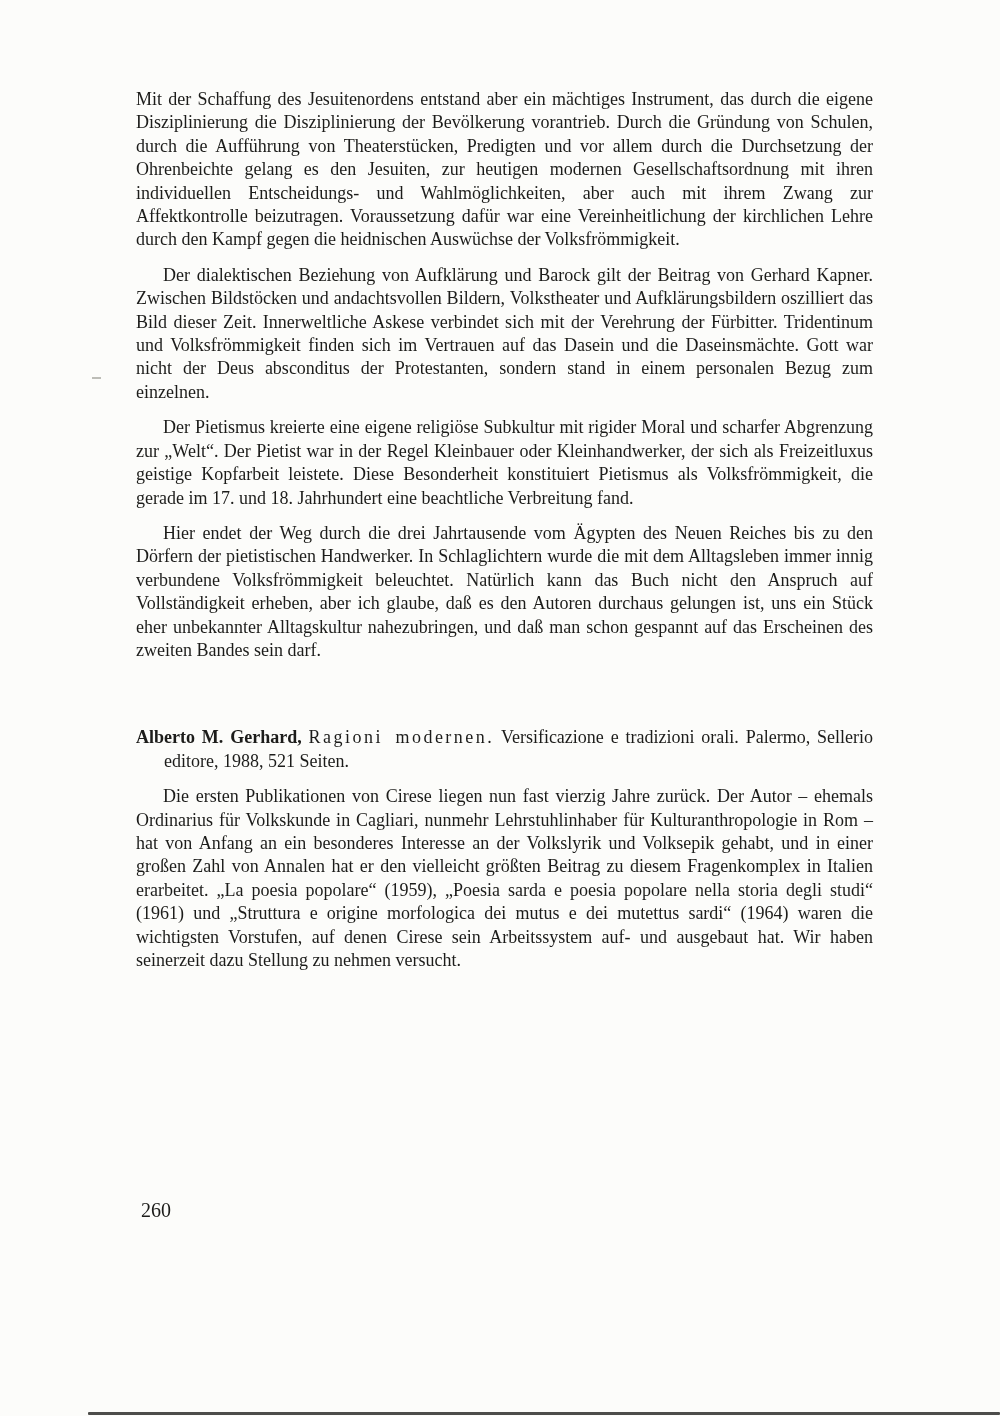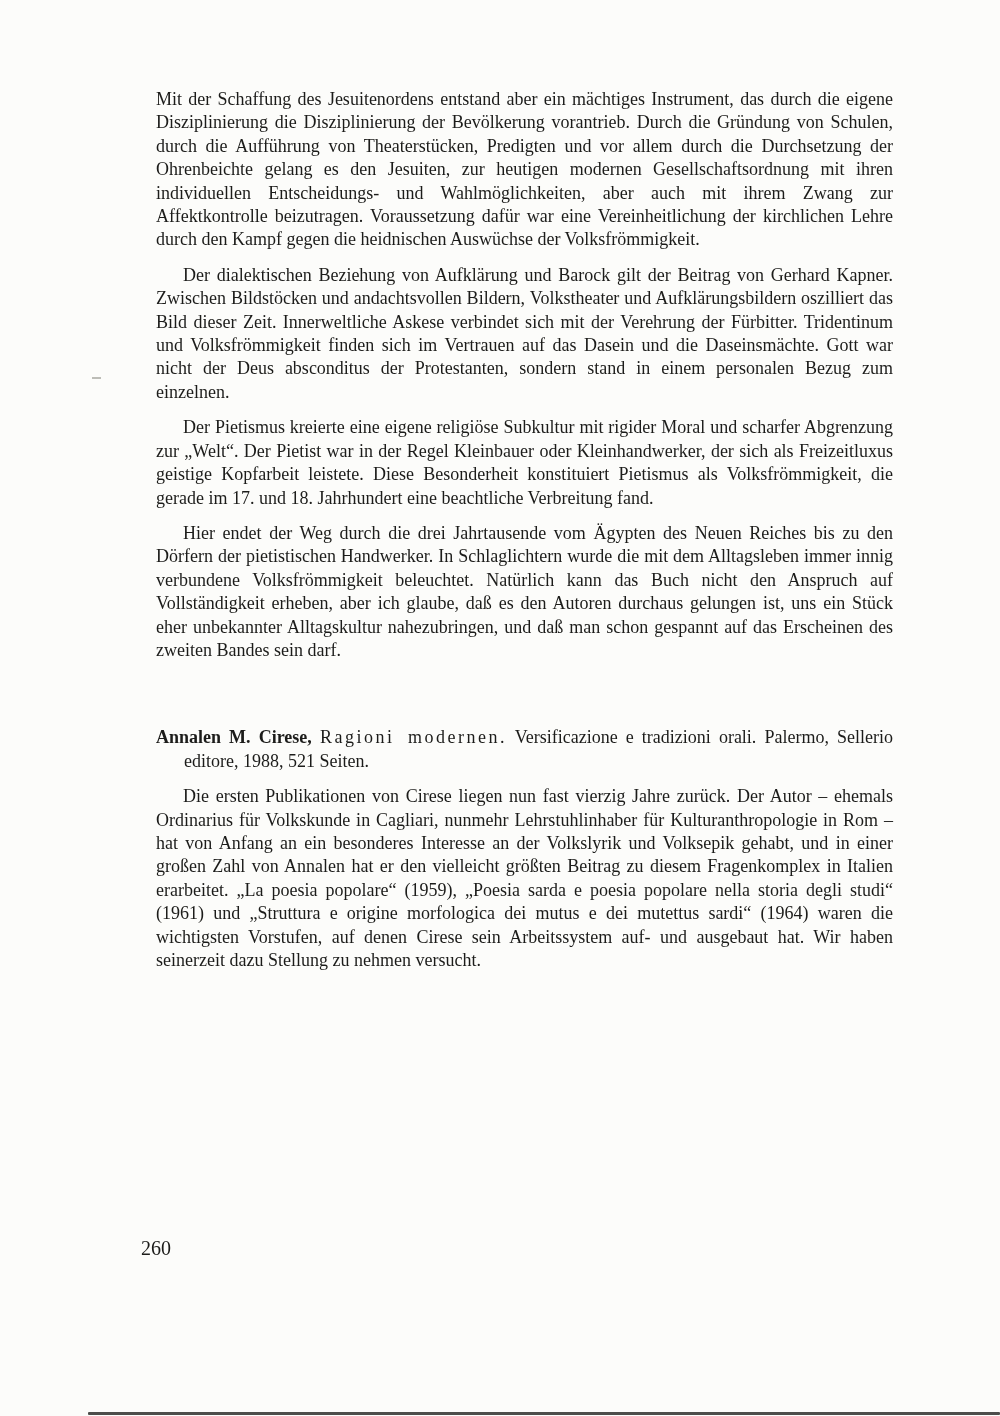--- a/index.html
+++ b/index.html
@@ -14,21 +14,21 @@
     position: relative;
     width: 1000px;
     height: 1416px;
     margin: 0 auto;
     background: #fcfcfa;
     overflow: hidden;
     color: #1c1c1a;
   }
   .text-block {
     position: absolute;
-    left: 156px;
+    left: 136px;
     top: 88px;
     width: 737px;
     font-size: 18px;
     line-height: 23.4px;
     text-align: justify;
     hyphens: auto;
     -webkit-hyphens: auto;
   }
   .para {
     margin: 12px 0 0 0;
@@ -57,21 +57,21 @@
   }
   .review-title {
     letter-spacing: 2.5px;
     word-spacing: 3px;
   }
   .review-body {
   }
   .page-number {
     position: absolute;
     left: 141px;
-    top: 1237px;
+    top: 1199px;
     font-size: 20px;
     color: #1c1c1a;
   }
   .margin-artifact {
     position: absolute;
     left: 92px;
     top: 377px;
     width: 9px;
     height: 2px;
     background: #bdbdb7;
@@ -98,21 +98,21 @@
 
     <p class="para indent">Der dialektischen Beziehung von Aufklärung und Barock gilt der Beitrag von Gerhard Kapner. Zwischen Bildstöcken und andachtsvollen Bildern, Volkstheater und Aufklärungsbildern oszilliert das Bild dieser Zeit. Innerweltliche Askese verbindet sich mit der Verehrung der Fürbitter. Tridentinum und Volksfrömmigkeit finden sich im Vertrauen auf das Dasein und die Daseinsmächte. Gott war nicht der Deus absconditus der Protestanten, sondern stand in einem personalen Bezug zum einzelnen.</p>
 
 
     <p class="para indent">Der Pietismus kreierte eine eigene religiöse Subkultur mit rigider Moral und scharfer Abgrenzung zur „Welt“. Der Pietist war in der Regel Kleinbauer oder Kleinhandwerker, der sich als Freizeitluxus geistige Kopfarbeit leistete. Diese Besonderheit konstituiert Pietismus als Volksfrömmigkeit, die gerade im 17. und 18. Jahrhundert eine beachtliche Verbreitung fand.</p>
 
     <p class="para indent">Hier endet der Weg durch die drei Jahrtausende vom Ägypten des Neuen Reiches bis zu den Dörfern der pietistischen Handwerker. In Schlaglichtern wurde die mit dem Alltagsleben immer innig verbundene Volksfrömmigkeit beleuchtet. Natürlich kann das Buch nicht den Anspruch auf Vollständigkeit erheben, aber ich glaube, daß es den Autoren durchaus gelungen ist, uns ein Stück eher unbekannter Alltagskultur nahezubringen, und daß man schon gespannt auf das Erscheinen des zweiten Bandes sein darf.</p>
 
 
     <p class="para review-heading">
-      <strong class="review-author">Annalen M. Cirese,</strong>
+      <strong class="review-author">Alberto M. Gerhard,</strong>
       <span class="review-title">Ragioni modernen.</span>
       <span>Versificazione e tradizioni orali. Palermo, Sellerio editore, 1988, 521 Seiten.</span>
     </p>
 
     <p class="para indent review-body">Die ersten Publikationen von Cirese liegen nun fast vierzig Jahre zurück. Der Autor – ehemals Ordinarius für Volkskunde in Cagliari, nunmehr Lehrstuhlinhaber für Kulturanthropologie in Rom – hat von Anfang an ein besonderes Interesse an der Volkslyrik und Volksepik gehabt, und in einer großen Zahl von Annalen hat er den vielleicht größten Beitrag zu diesem Fragenkomplex in Italien erarbeitet. „La poesia popolare“ (1959), „Poesia sarda e poesia popolare nella storia degli studi“ (1961) und „Struttura e origine morfologica dei mutus e dei mutettus sardi“ (1964) waren die wichtigsten Vorstufen, auf denen Cirese sein Arbeitssystem auf- und ausgebaut hat. Wir haben seinerzeit dazu Stellung zu nehmen versucht.</p>
 
   </main>
 
   <div class="page-number">260</div>
 

